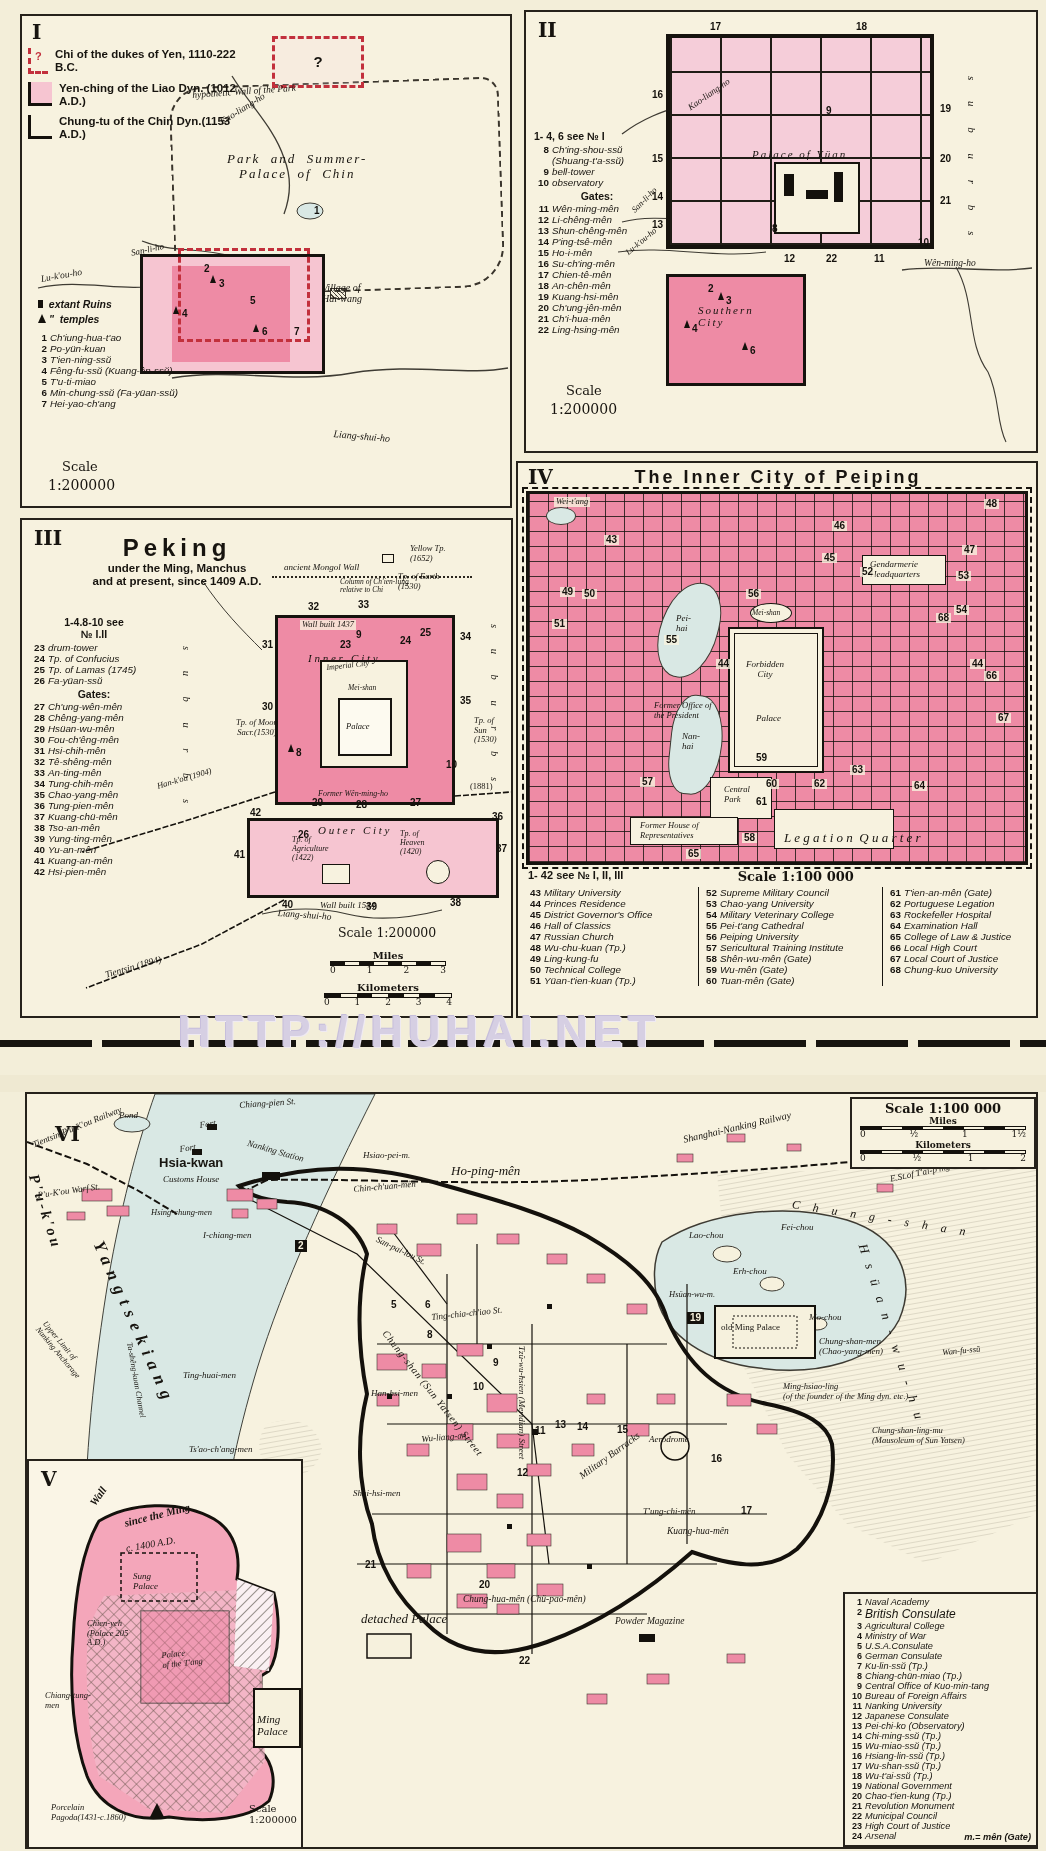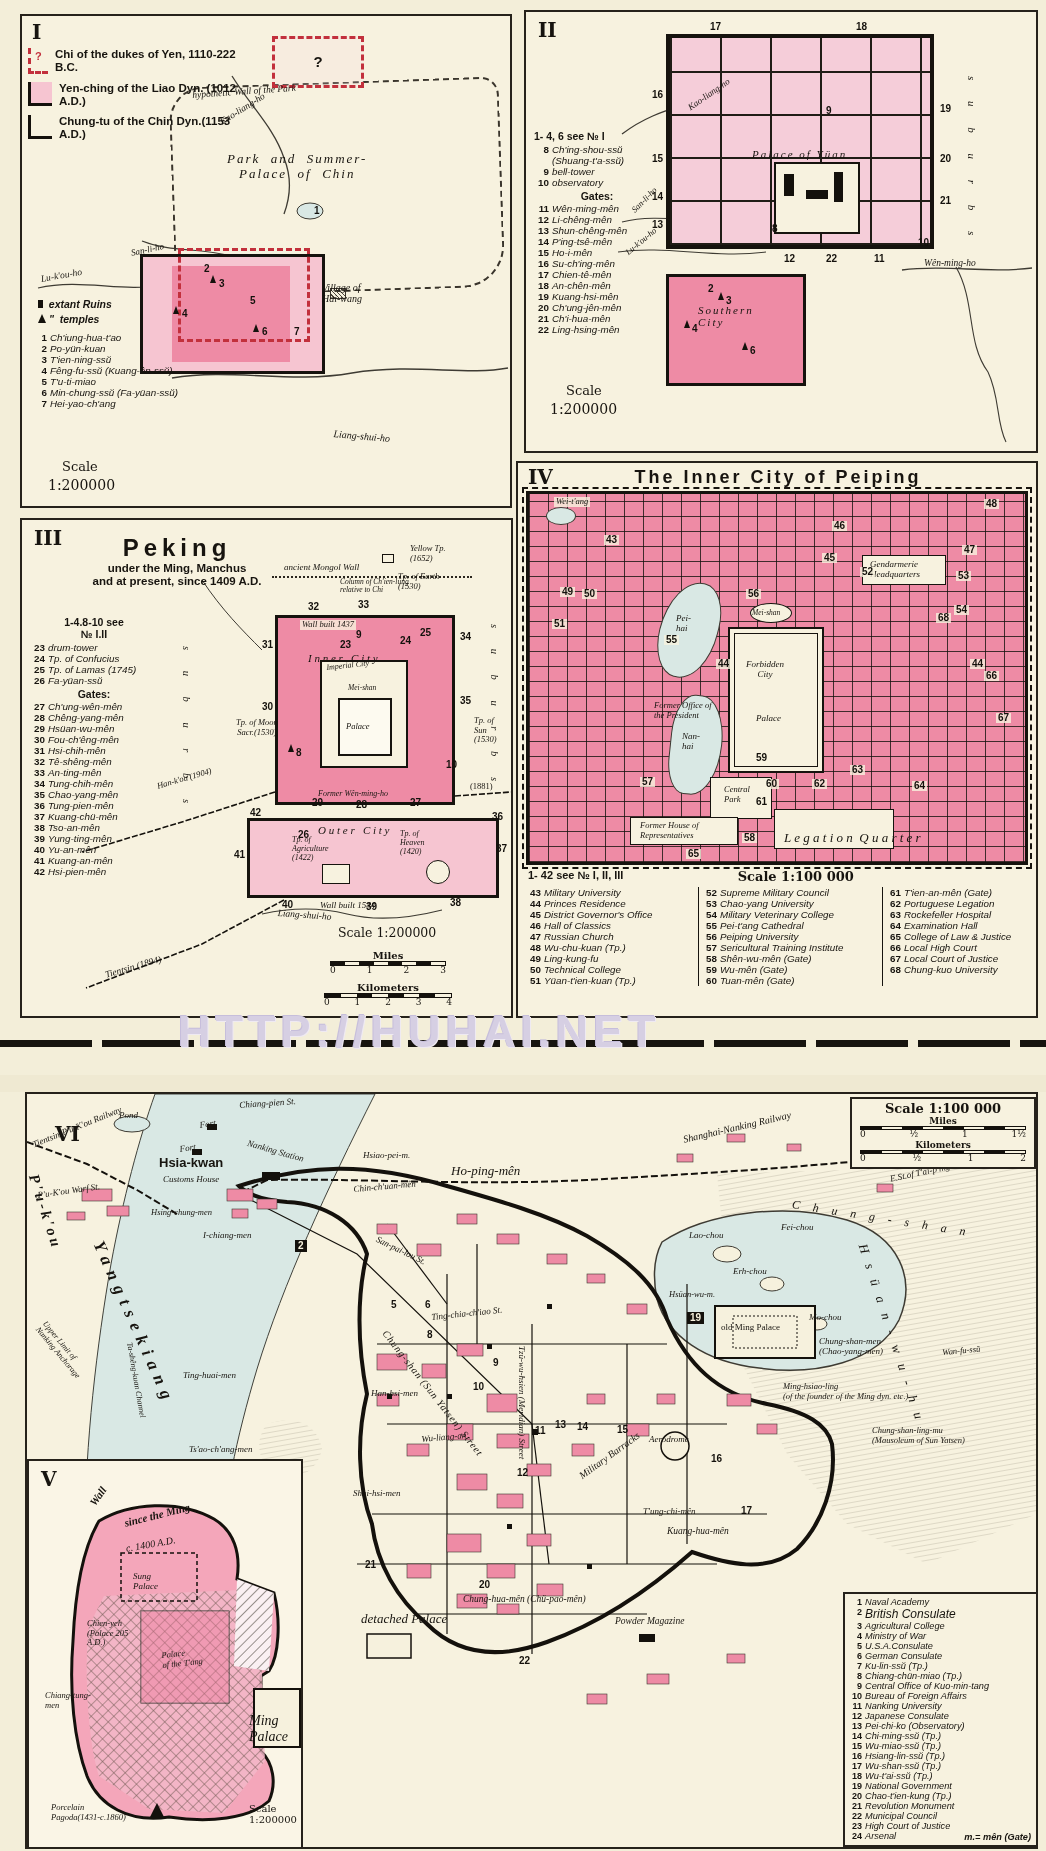--- a/index.html
+++ b/index.html
@@ -982,21 +982,21 @@
       <span class="lbl" style="left:96px;top:82px;font-size:10px;transform:rotate(-10deg)">c. 1400 A.D.</span>
       <span class="lbl" style="left:104px;top:110px;font-size:9px;z-index:8">Sung
 Palace</span>
       <span class="lbl" style="left:58px;top:158px;font-size:8.5px;z-index:8">Chien-yeh
 (Palace 205
 A.D.)</span>
       <span class="lbl" style="left:132px;top:190px;font-size:8.5px;transform:rotate(-6deg);z-index:8">Palace
 of the T'ang</span>
       <span class="lbl" style="left:16px;top:230px;font-size:8.5px;z-index:8">Chiang-tung-
 men</span>
-      <span class="lbl" style="left:220px;top:252px;font-size:14px;z-index:8">Ming
+      <span class="lbl" style="left:228px;top:252px;font-size:11px;z-index:8">Ming
 Palace</span>
       <span class="lbl" style="left:22px;top:342px;font-size:8.5px;z-index:8">Porcelain
 Pagoda(1431-c.1860)</span>
       <span class="lbl ser" style="left:220px;top:342px;font-size:10px;z-index:8">Scale
 1:200000</span>
     </div>
   </section>
 </div>
 
 </body></html>

